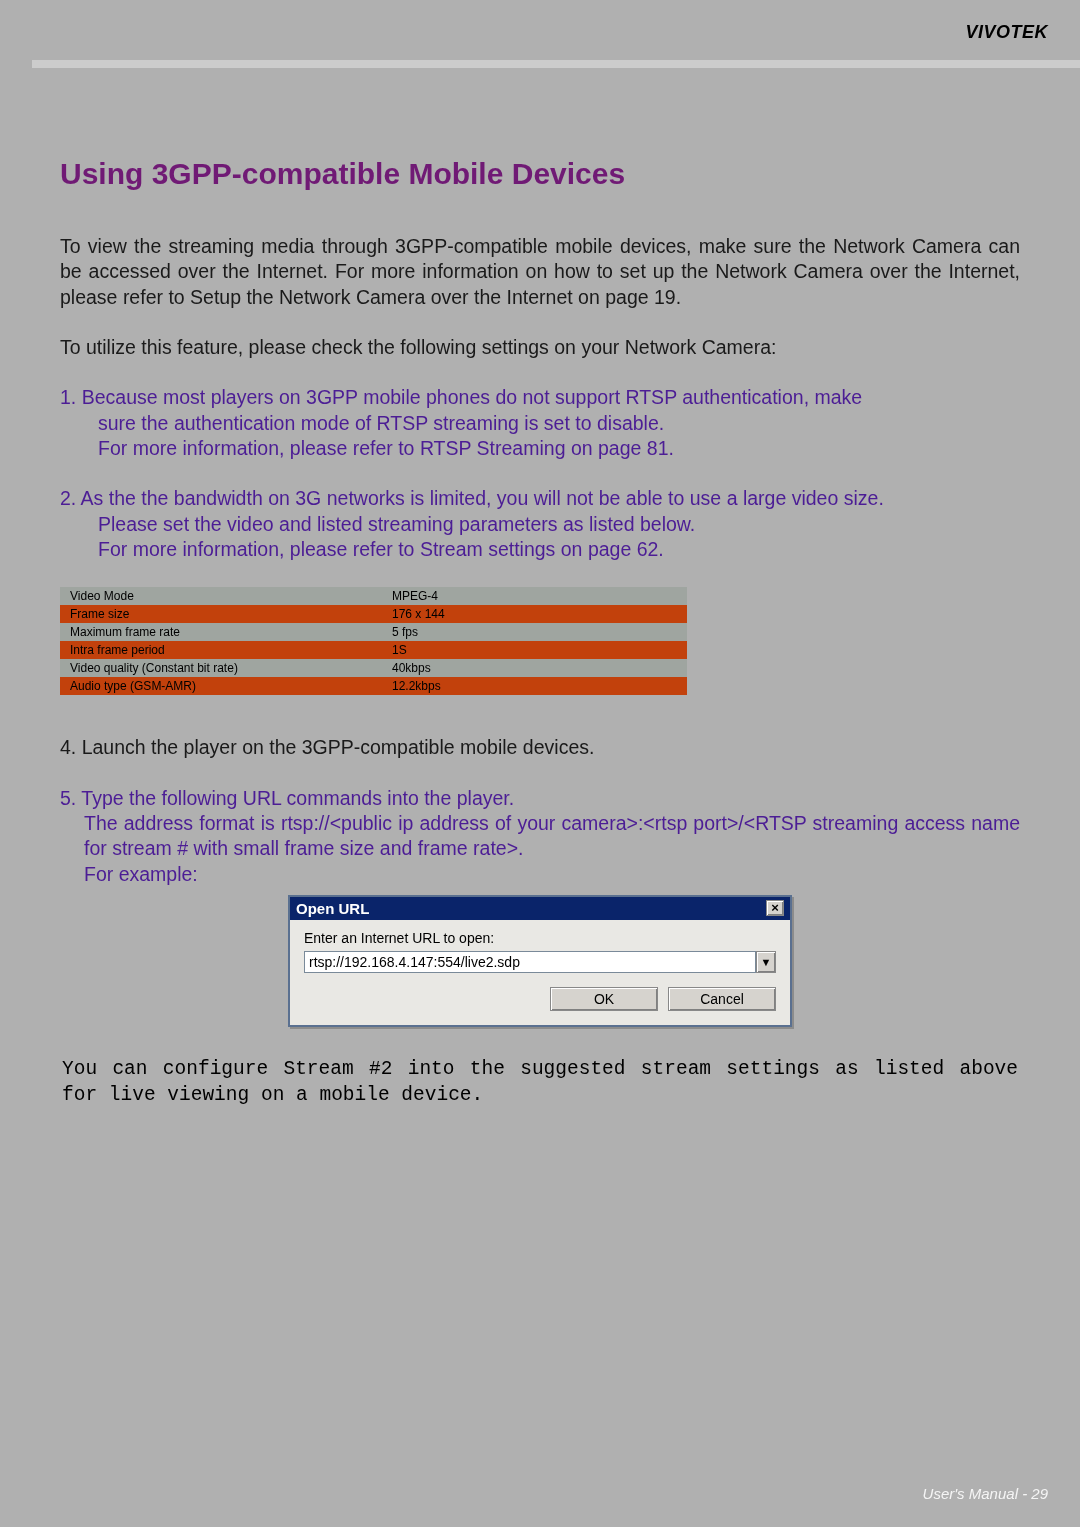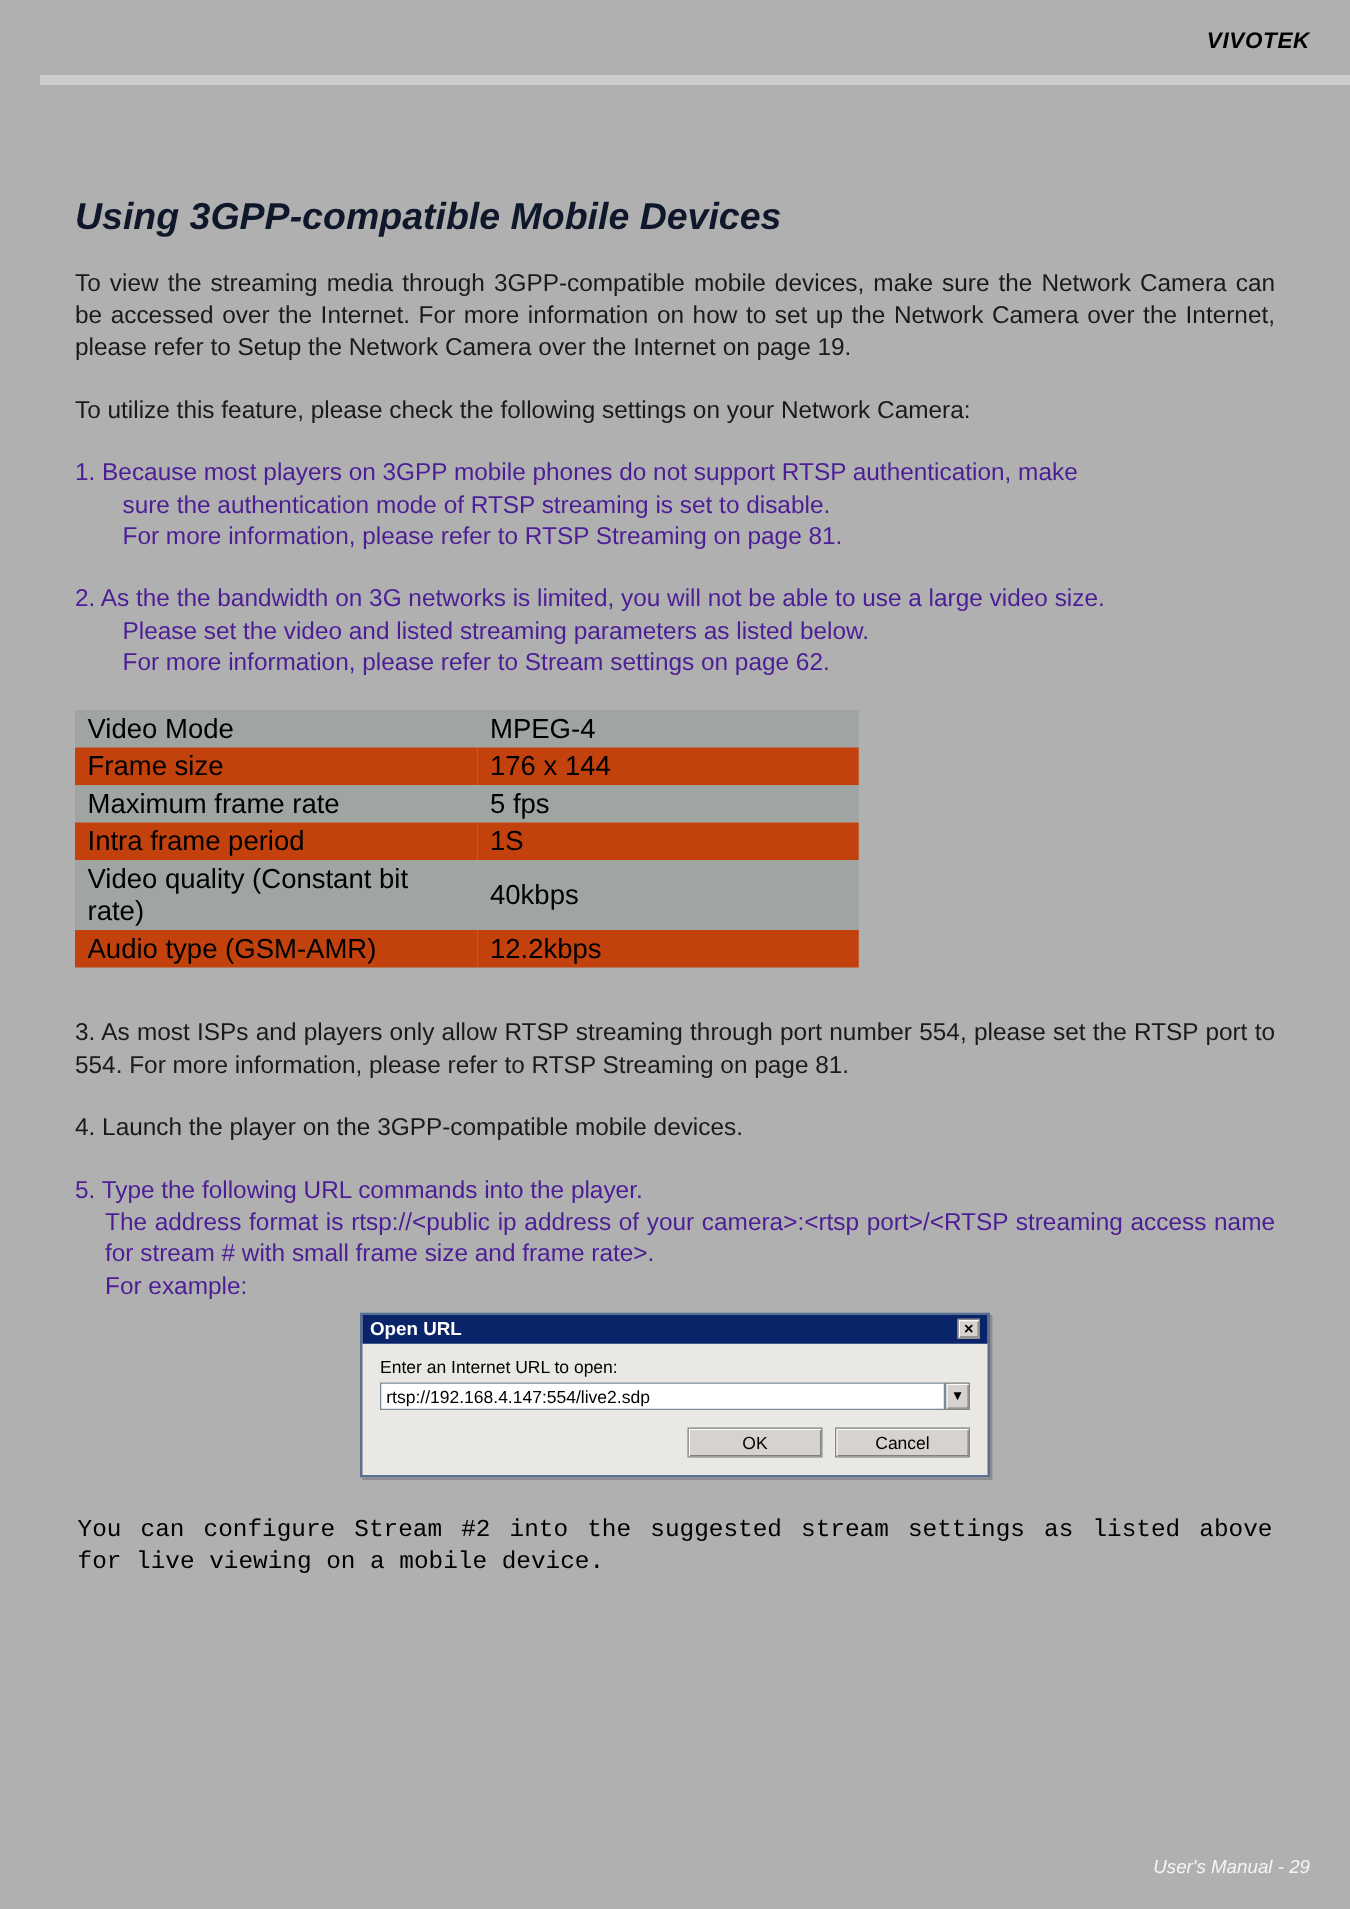--- a/index.html
+++ b/index.html
@@ -40,46 +40,45 @@
       left: 32px;
       top: 60px;
       right: 0;
       height: 8px;
       background: #cccccc;
     }
     .content {
       padding: 95px 60px 0 60px;
     }
     .title {
-      color: #0f172a;
+      color: #701a75;
       font-size: 30px;
       font-weight: bold;
-      margin-bottom: 24px;
-      font-style: italic;
+      margin-bottom: 43px;
     }
     p.body-text {
       color: #1a1a1a;
       font-size: 19.5px;
       line-height: 1.3;
       margin-bottom: 25px;
       text-align: justify;
     }
     .list-block {
       color: #4c1d95;
       font-size: 19.5px;
       line-height: 1.3;
       margin-bottom: 25px;
       text-align: justify;
     }
     .indent1 {
       margin-left: 38px;
     }
     .table-settings {
       border-collapse: collapse;
-      font-size: 22px;
+      font-size: 12px;
       margin-bottom: 40px;
       margin-top: 5px;
     }
     .table-settings td {
       padding: 2px 10px;
     }
     .table-settings .col1 {
       width: 322px;
     }
     .table-settings .col2 {
@@ -238,21 +237,20 @@
         <td class="col1">Video quality (Constant bit rate)</td>
         <td class="col2">40kbps</td>
       </tr>
       <tr class="row-b">
         <td class="col1">Audio type (GSM-AMR)</td>
         <td class="col2">12.2kbps</td>
       </tr>
     </tbody>
       </table>
 
-    <p class="body-text list-block">3. As most ISPs and players only allow RTSP streaming through port number 554, please set the RTSP port to 554. For more information, please refer to RTSP Streaming on page 81.</p>
     <p class="body-text list-block">4. Launch the player on the 3GPP-compatible mobile devices.</p>
 
     <div class="list-block" style="margin-bottom:8px;">
       <div>5. Type the following URL commands into the player.</div>
       <div style="margin-left:24px;">The address format is rtsp://&lt;public ip address of your camera&gt;:&lt;rtsp port&gt;/&lt;RTSP streaming access name for stream # with small frame size and frame rate&gt;.</div>
       <div style="margin-left:24px;">For example:</div>
     </div>
 
     <div class="dialog-container">
       <div class="dialog">

